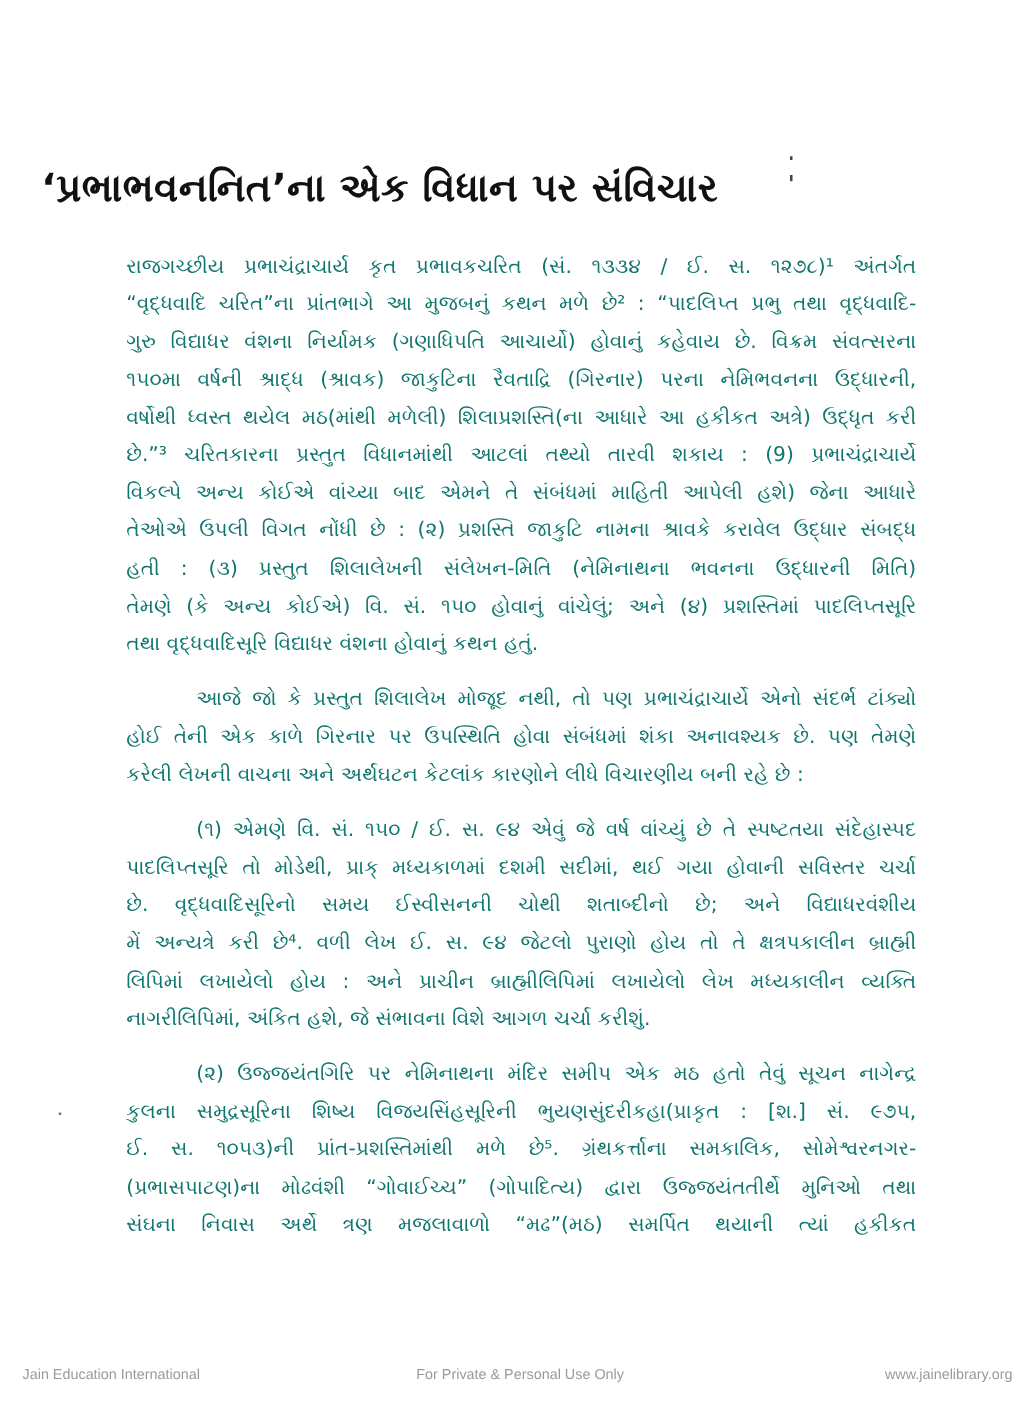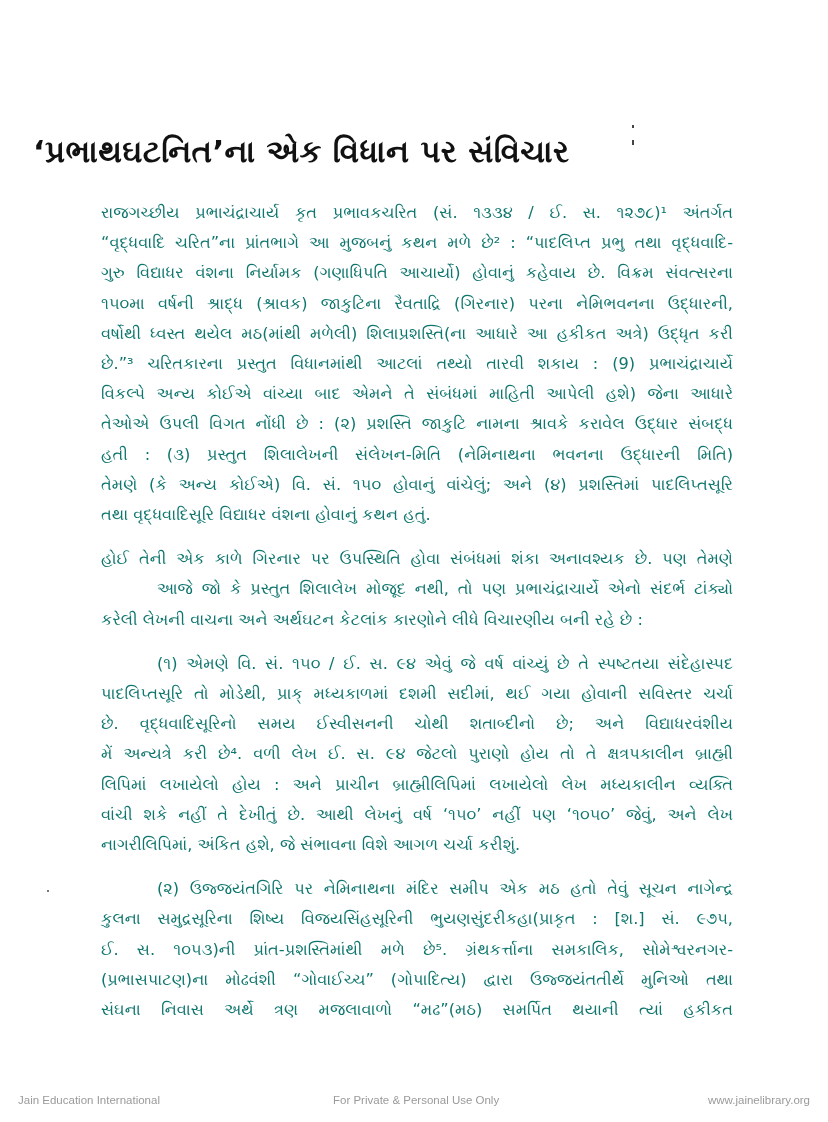--- a/index.html
+++ b/index.html
@@ -78,21 +78,21 @@
       position: absolute;
       width: 2px; height: 4px;
       background: #444;
     }
   </style>
 </head>
 <body>
 
 <div class="page">
 
-  <h1 class="title">‘પ્રભાથઘટનિત’ના એક વિધાન પર સંવિચાર</h1>
+  <h1 class="title">‘પ્રભાભવનનિત’ના એક વિધાન પર સંવિચાર</h1>
 
   <span class="speck" style="left:632px; top:125px; height:3px;"></span>
   <span class="speck" style="left:632px; top:140px; height:5px;"></span>
   <span class="speck" style="left:47px; top:890px; width:2px; height:2px; background:#777;"></span>
 
   <div class="body-text">
 
     <div class="para">
       <span class="line">રાજગચ્છીય પ્રભાચંદ્રાચાર્ય કૃત પ્રભાવકચરિત (સં. ૧૩૩૪ / ઈ. સ. ૧૨૭૮)¹ અંતર્ગત</span>
       <span class="line">“વૃદ્ધવાદિ ચરિત”ના પ્રાંતભાગે આ મુજબનું કથન મળે છે² : “પાદલિપ્ત પ્રભુ તથા વૃદ્ધવાદિ-</span>
@@ -101,32 +101,31 @@
       <span class="line">વર્ષોથી ધ્વસ્ત થયેલ મઠ(માંથી મળેલી) શિલાપ્રશસ્તિ(ના આધારે આ હકીકત અત્રે) ઉદ્ધૃત કરી</span>
       <span class="line">છે.”³ ચરિતકારના પ્રસ્તુત વિધાનમાંથી આટલાં તથ્યો તારવી શકાય : (9) પ્રભાચંદ્રાચાર્યે</span>
       <span class="line">વિકલ્પે અન્ય કોઈએ વાંચ્યા બાદ એમને તે સંબંધમાં માહિતી આપેલી હશે) જેના આધારે</span>
       <span class="line">તેઓએ ઉપલી વિગત નોંધી છે : (૨) પ્રશસ્તિ જાકુટિ નામના શ્રાવકે કરાવેલ ઉદ્ધાર સંબદ્ધ</span>
       <span class="line">હતી : (૩) પ્રસ્તુત શિલાલેખની સંલેખન-મિતિ (નેમિનાથના ભવનના ઉદ્ધારની મિતિ)</span>
       <span class="line">તેમણે (કે અન્ય કોઈએ) વિ. સં. ૧૫૦ હોવાનું વાંચેલું; અને (૪) પ્રશસ્તિમાં પાદલિપ્તસૂરિ</span>
       <span class="line last">તથા વૃદ્ધવાદિસૂરિ વિદ્યાધર વંશના હોવાનું કથન હતું.</span>
     </div>
 
     <div class="para">
+      <span class="line indent">આજે જો કે પ્રસ્તુત શિલાલેખ મોજૂદ નથી, તો પણ પ્રભાચંદ્રાચાર્યે એનો સંદર્ભ ટાંક્યો</span>
       <span class="line">હોઈ તેની એક કાળે ગિરનાર પર ઉપસ્થિતિ હોવા સંબંધમાં શંકા અનાવશ્યક છે. પણ તેમણે</span>
-      <span class="line indent">આજે જો કે પ્રસ્તુત શિલાલેખ મોજૂદ નથી, તો પણ પ્રભાચંદ્રાચાર્યે એનો સંદર્ભ ટાંક્યો</span>
       <span class="line last">કરેલી લેખની વાચના અને અર્થઘટન કેટલાંક કારણોને લીધે વિચારણીય બની રહે છે :</span>
     </div>
 
     <div class="para">
       <span class="line indent">(૧) એમણે વિ. સં. ૧૫૦ / ઈ. સ. ૯૪ એવું જે વર્ષ વાંચ્યું છે તે સ્પષ્ટતયા સંદેહાસ્પદ</span>
       <span class="line">પાદલિપ્તસૂરિ તો મોડેથી, પ્રાક્ મધ્યકાળમાં દશમી સદીમાં, થઈ ગયા હોવાની સવિસ્તર ચર્ચા</span>
       <span class="line">છે. વૃદ્ધવાદિસૂરિનો સમય ઈસ્વીસનની ચોથી શતાબ્દીનો છે; અને વિદ્યાધરવંશીય</span>
       <span class="line">મેં અન્યત્રે કરી છે⁴. વળી લેખ ઈ. સ. ૯૪ જેટલો પુરાણો હોય તો તે ક્ષત્રપકાલીન બ્રાહ્મી</span>
       <span class="line">લિપિમાં લખાયેલો હોય : અને પ્રાચીન બ્રાહ્મીલિપિમાં લખાયેલો લેખ મધ્યકાલીન વ્યક્તિ</span>
-      <span class="line">વાંચી શકે નહીં તે દેખીતું છે. આથી લેખનું વર્ષ ‘૧૫૦’ નહીં પણ ‘૧૦૫૦’ જેવું, અને લેખ</span>
       <span class="line last">નાગરીલિપિમાં, અંકિત હશે, જે સંભાવના વિશે આગળ ચર્ચા કરીશું.</span>
     </div>
 
     <div class="para">
       <span class="line indent">(૨) ઉજ્જયંતગિરિ પર નેમિનાથના મંદિર સમીપ એક મઠ હતો તેવું સૂચન નાગેન્દ્ર</span>
       <span class="line">કુલના સમુદ્રસૂરિના શિષ્ય વિજયસિંહસૂરિની ભુયણસુંદરીકહા(પ્રાકૃત : [શ.] સં. ૯૭૫,</span>
       <span class="line">ઈ. સ. ૧૦૫૩)ની પ્રાંત-પ્રશસ્તિમાંથી મળે છે⁵. ગ્રંથકર્ત્તાના સમકાલિક, સોમેશ્વરનગર-</span>
       <span class="line">(પ્રભાસપાટણ)ના મોઢવંશી “ગોવાઈચ્ચ” (ગોપાદિત્ય) દ્વારા ઉજ્જયંતતીર્થે મુનિઓ તથા</span>
       <span class="line">સંઘના નિવાસ અર્થે ત્રણ મજલાવાળો “મઢ”(મઠ) સમર્પિત થયાની ત્યાં હકીકત</span>
     </div>

